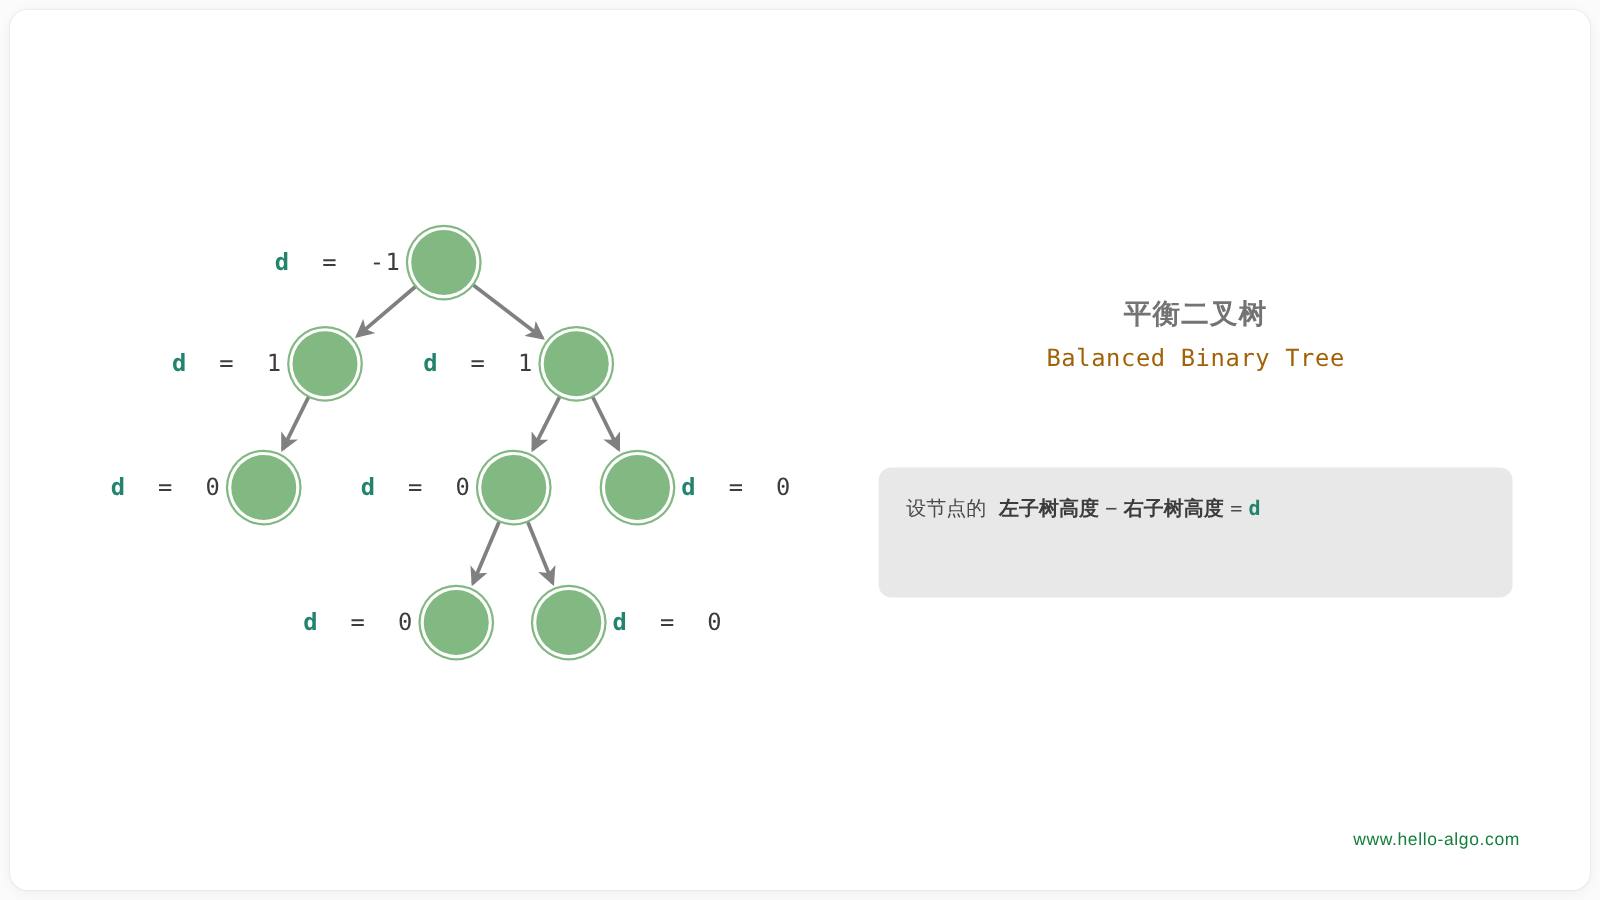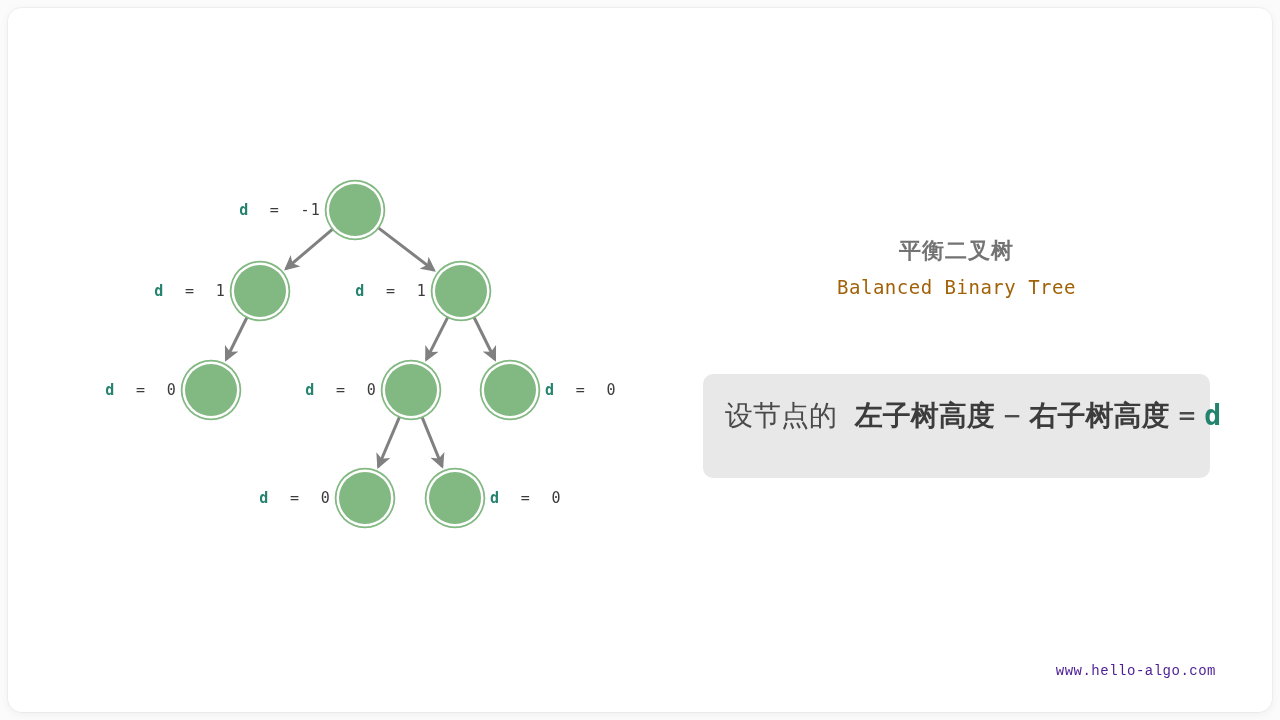--- a/index.html
+++ b/index.html
@@ -46,21 +46,21 @@
     width: 52px;
     height: 52px;
     border-radius: 50%;
     background: #82b882;
     box-shadow: 0 0 0 2.5px #ffffff, 0 0 0 4.3px #82b882;
     transform: translate(-26px, -26px);
   }
   .nlabel {
     position: absolute;
     font-family: "DejaVu Sans Mono", monospace;
-    font-size: 15px;
+    font-size: 19px;
     color: #3c3c3c;
     white-space: nowrap;
     letter-spacing: 1.2px;
     transform: translateY(-50%);
   }
   .nlabel.right { transform: translate(-100%, -50%); }
   .nlabel .d {
     color: #24836e;
     font-weight: bold;
   }
@@ -101,44 +101,44 @@
     left: 0px;
     top: 366px;
     width: 507px;
     height: 104px;
     background: #e8e8e8;
     border-radius: 10px;
   }
   .info-line {
     position: absolute;
     left: 22px;
-    font-size: 28px;
+    font-size: 16px;
     color: #4a4a4a;
     font-family: "DejaVu Sans", sans-serif;
     white-space: nowrap;
   }
   #info-line-1 { top: 23px; }
   #info-line-2 { top: 57px; }
   .info-line b { font-weight: bold; color: #3c3c3c; }
   .info-line .d {
     color: #24836e;
     font-weight: bold;
     font-family: "DejaVu Sans Mono", monospace;
   }
   .info-line .mono {
     font-family: "DejaVu Sans Mono", monospace;
   }
 
   #watermark {
     position: absolute;
     right: 56px;
     bottom: 33px;
-    font-family: Liberation Mono, monospace;
+    font-family: Liberation Sans, sans-serif;
     font-size: 14px;
-    color: #4c1d95;
+    color: #15803d;
     letter-spacing: 0.5px;
   }
 </style>
 </head>
 <body>
 
 <div id="root-canvas">
   <div class="card">
 
     <div id="diagram">

